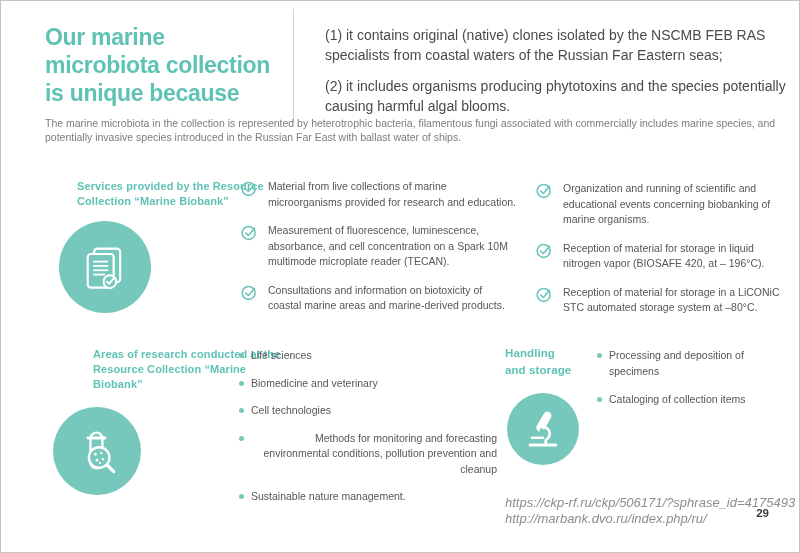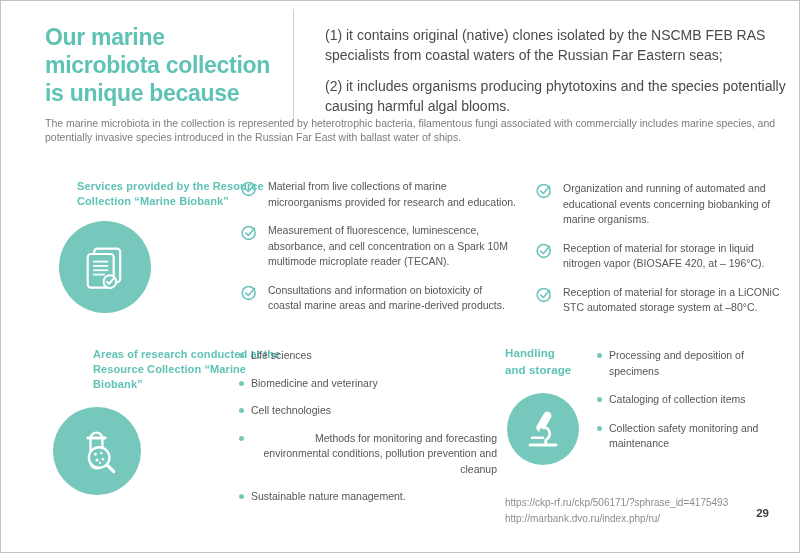--- a/index.html
+++ b/index.html
@@ -60,21 +60,21 @@
   .dot-item { display:flex; gap:7px; margin-bottom:12px; }
   .handling-list .dot-item { margin-bottom:13px; }
   .dot {
     flex:0 0 auto; width:5px; height:5px; border-radius:50%;
     background:#76c7bc; margin-top:5px;
   }
   .dot-item .txt { color:#565656; font-size:10.5px; line-height:15.5px; }
   
   .footer-links {
     position:absolute; left:504px; top:494px;
-    color:#8d8d8d; font-size:10px; line-height:16px; 
+    color:#8d8d8d; font-size:13px; line-height:16px; font-style:italic;
   }
   .footer-links div { white-space:nowrap; }
   .page-number {
     position:absolute; right:30px; top:506px;
     color:#3c3c3c; font-size:11.5px; font-weight:bold;
   }
 </style>
 </head>
 <body>
 
@@ -129,21 +129,21 @@
       <div class="txt">Consultations and information on biotoxicity of coastal marine areas and marine-derived products.</div>
     </div>
   </div>
 
   <div class="check-list check-list-right">
     <div class="check-item">
       <svg width="17" height="17" viewBox="0 0 20 20">
           <circle cx="9" cy="10.5" r="7.6" fill="none" stroke="#68c4b8" stroke-width="1.8"></circle>
           <path d="M5.6 10.6 l3 3 L16 5" fill="none" stroke="#68c4b8" stroke-width="1.8" stroke-linecap="round" stroke-linejoin="round"></path>
         </svg>
-      <div class="txt">Organization and running of automated and educational events concerning biobanking of marine organisms.</div>
+      <div class="txt">Organization and running of scientific and educational events concerning biobanking of marine organisms.</div>
     </div>
     <div class="check-item">
       <svg width="17" height="17" viewBox="0 0 20 20">
           <circle cx="9" cy="10.5" r="7.6" fill="none" stroke="#68c4b8" stroke-width="1.8"></circle>
           <path d="M5.6 10.6 l3 3 L16 5" fill="none" stroke="#68c4b8" stroke-width="1.8" stroke-linecap="round" stroke-linejoin="round"></path>
         </svg>
       <div class="txt">Reception of material for storage in liquid nitrogen vapor (BIOSAFE 420, at – 196°C).</div>
     </div>
     <div class="check-item">
       <svg width="17" height="17" viewBox="0 0 20 20">
@@ -209,24 +209,20 @@
 
   <div class="dot-list handling-list">
     <div class="dot-item">
       <span class="dot"></span>
       <div class="txt">Processing and deposition of specimens</div>
     </div>
     <div class="dot-item">
       <span class="dot"></span>
       <div class="txt">Cataloging of collection items</div>
     </div>
-    <div class="dot-item">
-      <span class="dot"></span>
-      <div class="txt">Collection safety monitoring and maintenance</div>
-    </div>
   </div>
 
   <div class="footer-links">
     <div>https://ckp-rf.ru/ckp/506171/?sphrase_id=4175493</div>
     <div>http://marbank.dvo.ru/index.php/ru/</div>
   </div>
   <div class="page-number">29</div>
 
 </div>
 

